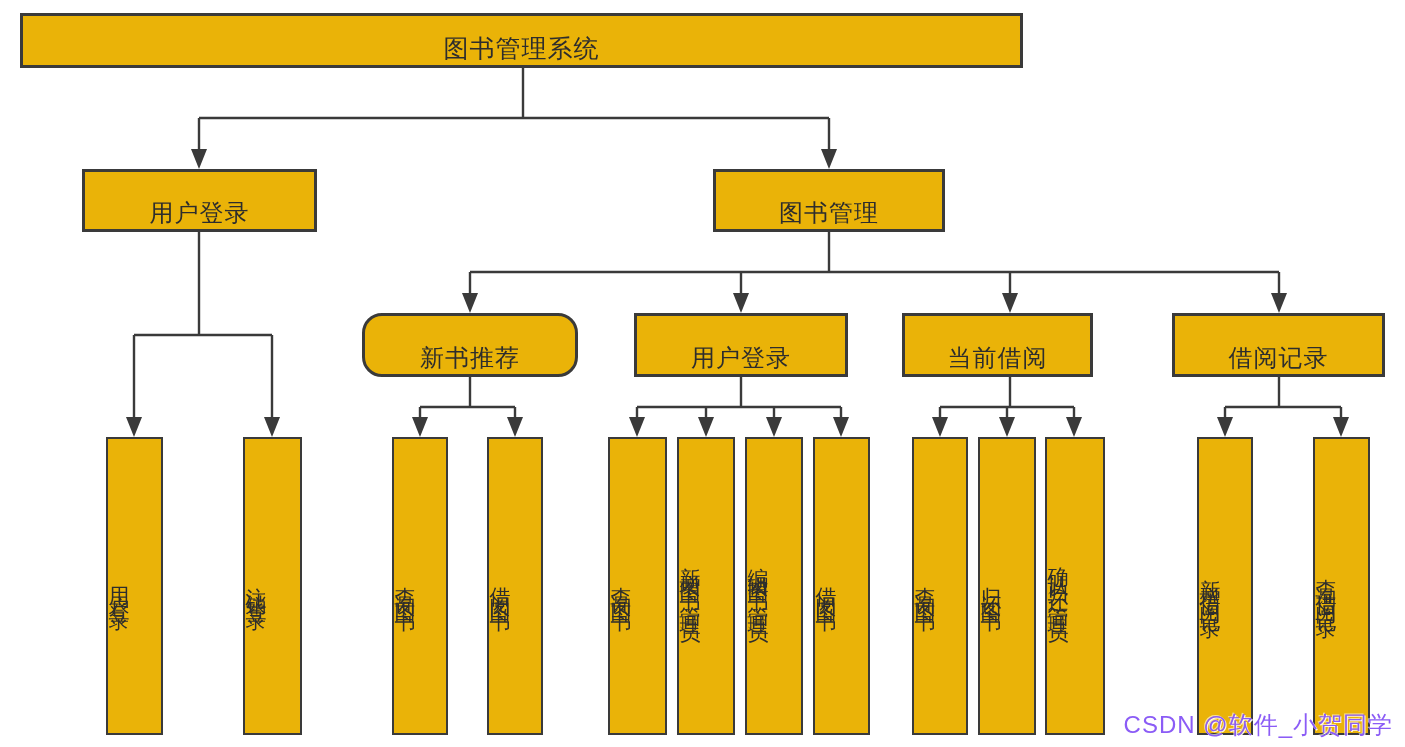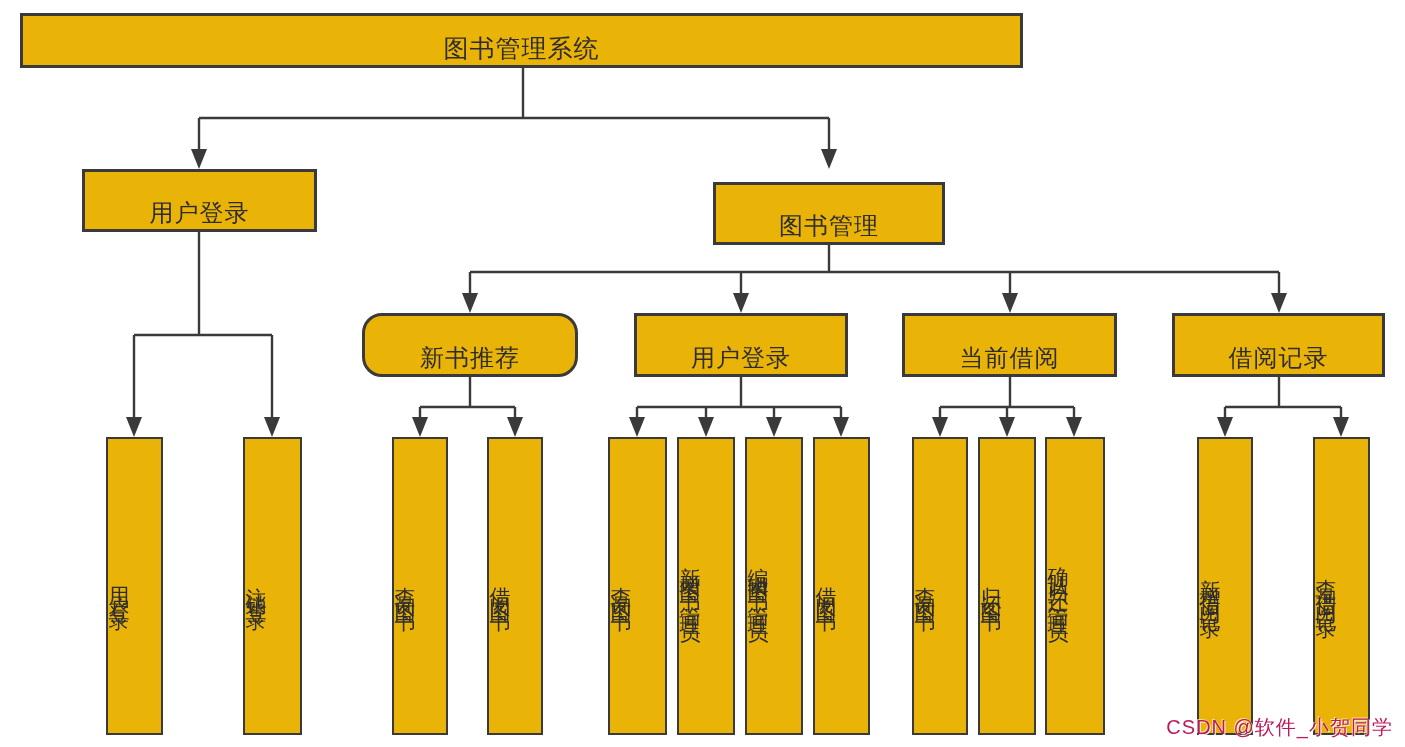--- a/index.html
+++ b/index.html
@@ -30,22 +30,22 @@
     font-size: 21px;
     letter-spacing: 8px;
     line-height: 1.1;
     top: 437px; height: 298px;
   }
   .vnode .lbl { white-space: nowrap; }
 
   .watermark {
     position: absolute;
     right: 12px; bottom: 6px;
-    font-size: 20px;
-    color: #be185d;
+    font-size: 24px;
+    color: #8b5cf6;
     letter-spacing: 1px;
     text-shadow: 1px 1px 0 rgba(255,255,255,0.9), -1px -1px 0 rgba(255,255,255,0.6);
     white-space: nowrap;
   }
 </style>
 </head>
 <body>
 
 <div class="stage">
 
@@ -92,31 +92,31 @@
     </g>
   </svg>
 
   <div class="node hnode root" style="left:20px; top:13px; width:1003px; height:55px;">
     <span class="lbl">图书管理系统</span>
   </div>
 
   <div class="node hnode" style="left:82px; top:169px; width:235px; height:63px;">
     <span class="lbl">用户登录</span>
   </div>
-  <div class="node hnode" style="left:713px; top:169px; width:232px; height:63px;margin-top:13px;">
+  <div class="node hnode" style="left:713px; top:169px; width:232px; height:63px;">
     <span class="lbl">图书管理</span>
   </div>
 
   <div class="node hnode" style="left:362px; top:313px; width:216px; height:64px;border-radius:20px;">
     <span class="lbl">新书推荐</span>
   </div>
   <div class="node hnode" style="left:634px; top:313px; width:214px; height:64px;">
     <span class="lbl">用户登录</span>
   </div>
-  <div class="node hnode" style="left:902px; top:313px; width:215px; height:64px;">
+  <div class="node hnode" style="left:902px; top:313px; width:191px; height:64px;">
     <span class="lbl">当前借阅</span>
   </div>
   <div class="node hnode" style="left:1172px; top:313px; width:213px; height:64px;">
     <span class="lbl">借阅记录</span>
   </div>
 
   <div class="node vnode" style="left:106px; width:57px;">
     <span class="lbl">用户登录</span>
   </div>
   <div class="node vnode" style="left:243px; width:59px;">

